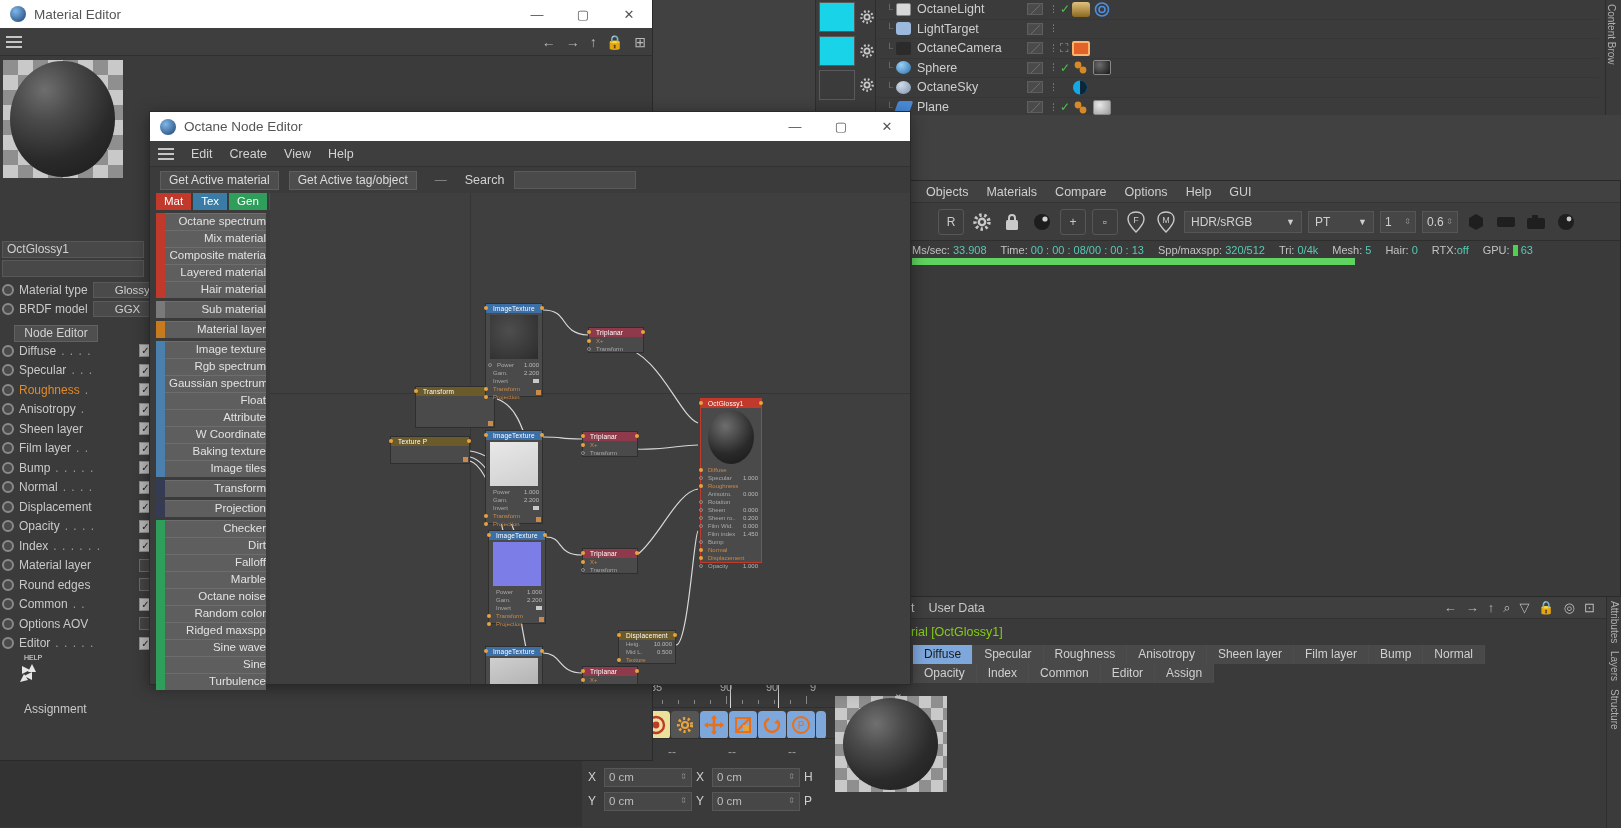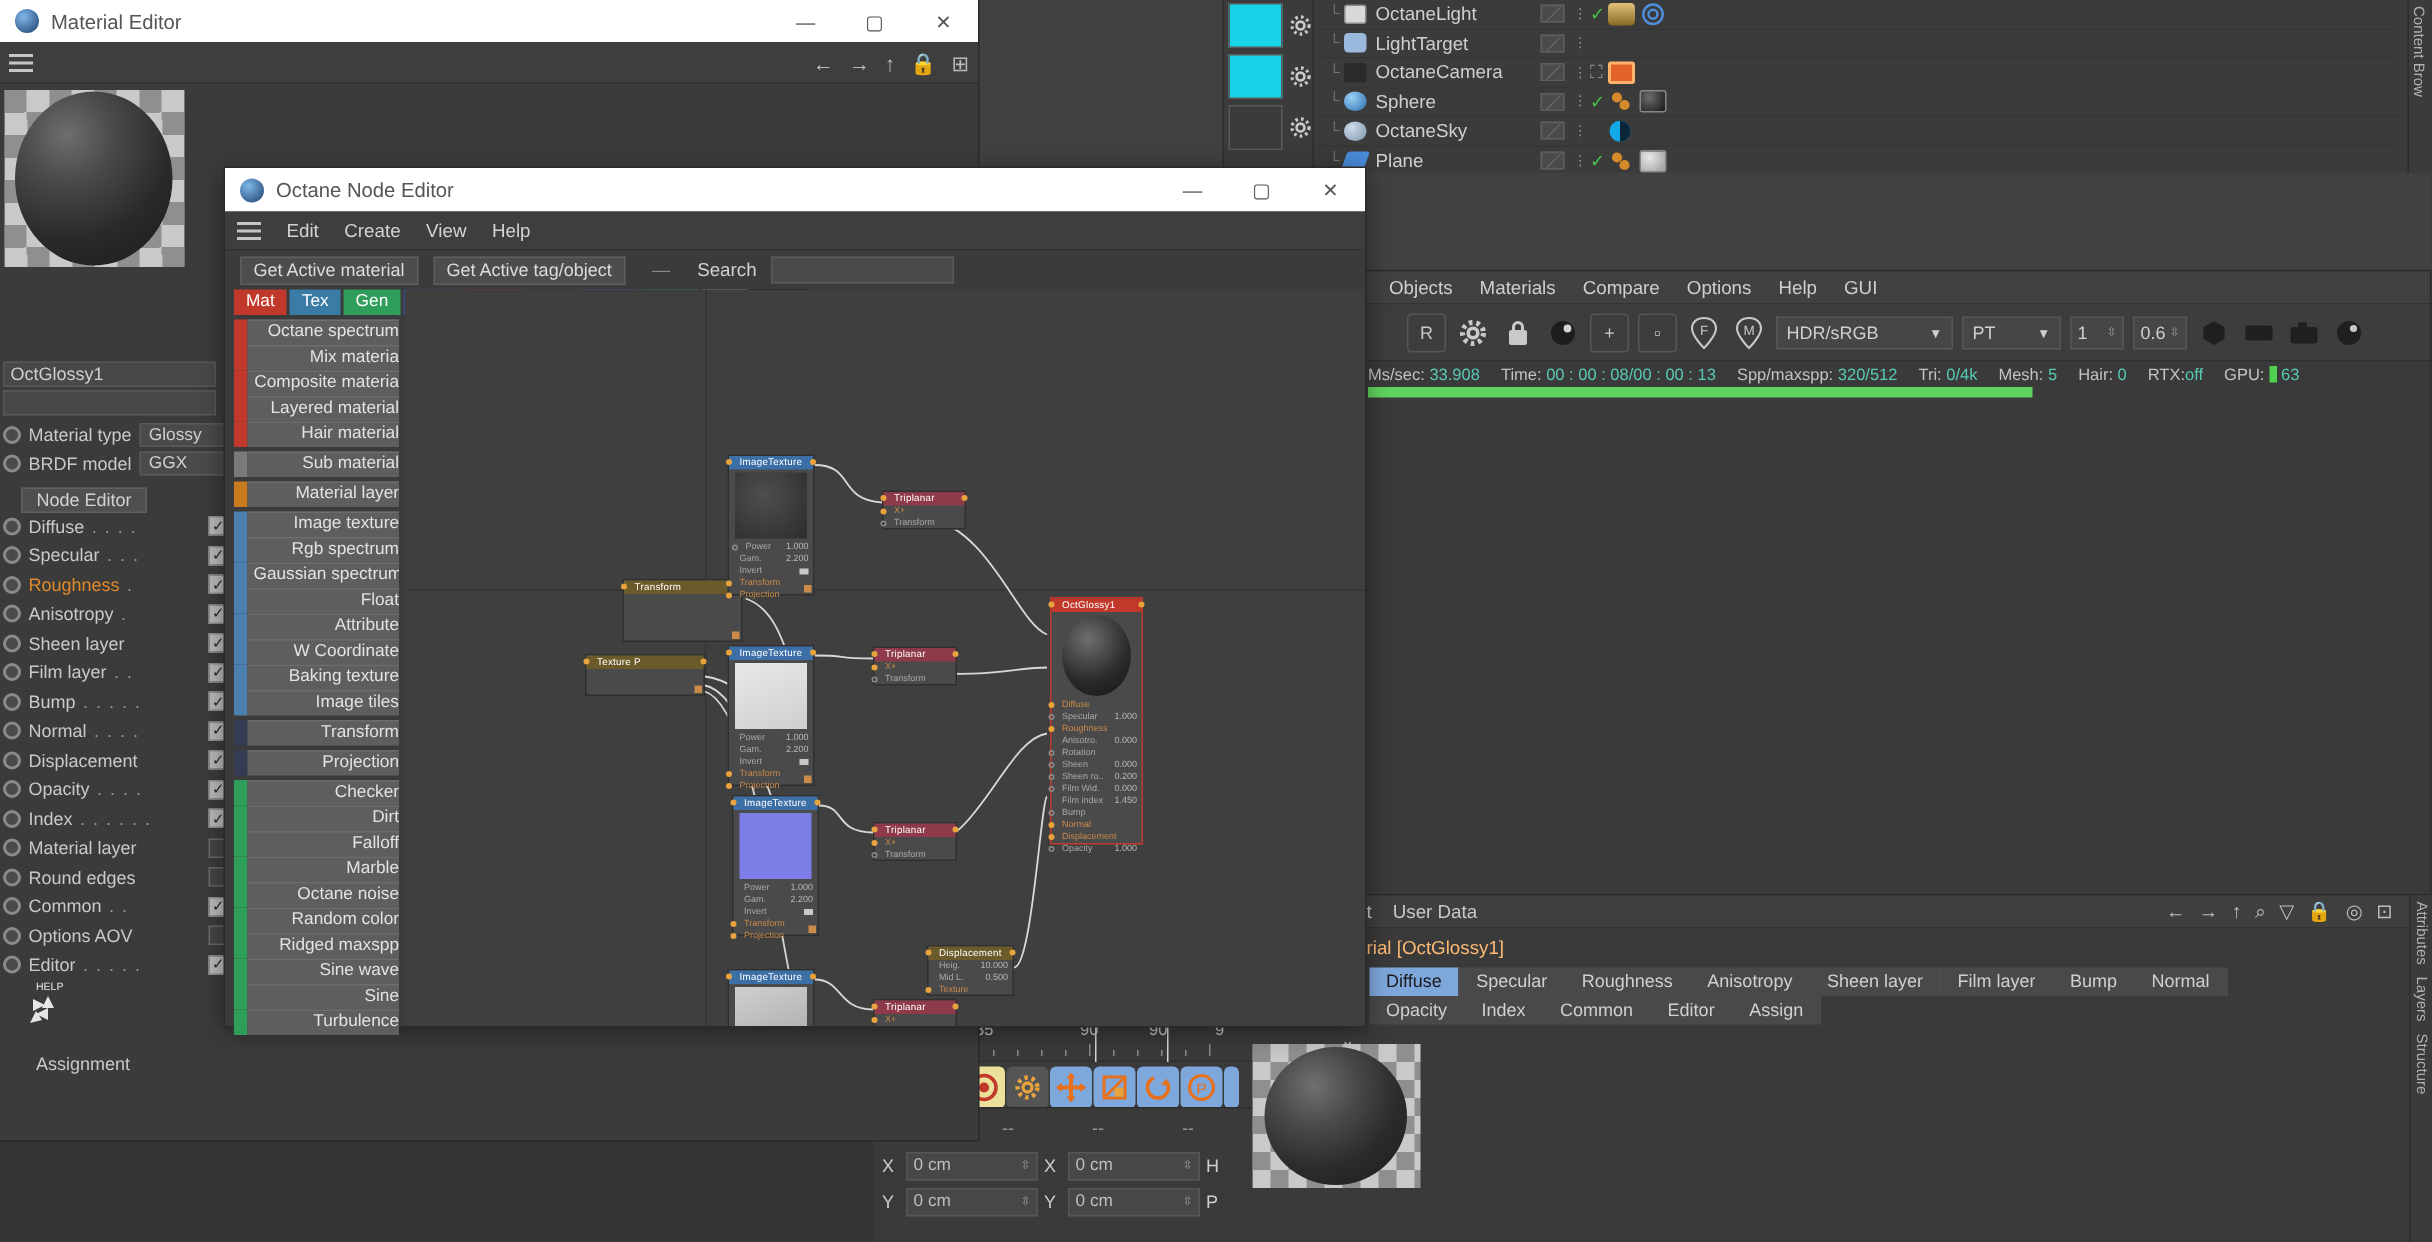--- a/index.html
+++ b/index.html
@@ -66,21 +66,21 @@
   .orw-status b { font-weight:normal; color:#57c9b4; }
   .orw-progress { height:7px; background:#3a3a3a; }
   .orw-progress i { display:block; height:7px; width:62%; background:#5fd35f; margin-left:6px;}
 
   
   .attr { position:absolute; left:905px; top:596px; width:716px; height:232px; background:#3a3a3a;
       border-top:1px solid #2a2a2a;}
   .attr-bar { height:22px; display:flex; align-items:center; background:#3f3f3f;
       border-bottom:1px solid #323232; padding-left:6px; gap:14px; font-size:12.5px;}
   .attr-icons { margin-left:auto; display:flex; gap:9px; padding-right:26px; color:#bdbdbd; font-size:13px;}
-  .attr-path { height:26px; line-height:26px; padding-left:6px; font-size:12.5px; color:#fdba74;}
+  .attr-path { height:26px; line-height:26px; padding-left:6px; font-size:12.5px; color:#84cc16;}
   .attr-tabs { display:flex; flex-wrap:wrap; padding-left:8px; }
   .attr-tab { height:19px; line-height:19px; padding:0 11px; font-size:12px; color:#d0d0d0;
       border-right:1px solid #4d4d4d; background:#494949;}
   .attr-tab.active { background:#7ea7dc; color:#1a1a1a; }
   .attr-side { position:absolute; right:0; top:0; width:15px; height:232px; background:#3b3b3b;
       border-left:1px solid #2e2e2e; display:flex; flex-direction:column; align-items:center;}
 
   
   .timeline { position:absolute; left:582px; top:680px; width:330px; height:148px; background:#3a3a3a; }
   .tl-ruler { position:relative; height:28px; background:#3a3a3a; border-bottom:1px solid #2f2f2f;}
@@ -140,21 +140,21 @@
   .me-props { position:absolute; left:2px; top:224px; width:150px; }
   .prow { display:flex; align-items:center; height:19.5px; gap:5px; }
   .radio { width:12px;height:12px;border-radius:50%;border:2px solid #8a8a8a;background:#4a4a4a;flex:none;}
   .prow .nm { font-size:12px; color:#c9c9c9; white-space:nowrap; }
   .prow .nm.hl { color:#e08a2a; }
   .prow .dots { flex:1; font-size:12px; color:#9a9a9a; overflow:hidden; letter-spacing:1px; }
   .cbx { width:13px;height:13px;background:#b9b9b9;border:1px solid #8d8d8d; flex:none;
       display:flex; align-items:center; justify-content:center; color:#222; font-size:10px; }
   .cbx.off { background:#454545; color:transparent; border-color:#6a6a6a; }
   .pfield { height:16px; background:#4a4a4a; border:1px solid #5a5a5a; font-size:11.5px;
-      color:#cfcfcf; padding:0 5px; line-height:14px; }
+      color:#cfcfcf; padding:0 21px; line-height:14px; }
   .nodebtn { position:absolute; left:14px; top:269px; width:84px; height:17px; background:#4f4f4f;
       border:1px solid #616161; font-size:12px; color:#d2d2d2; text-align:center; line-height:15px;}
   .helpmark { position:absolute; left:10px; top:596px; width:40px; height:38px; color:#e6e6e6; }
   .assign { position:absolute; left:24px; top:646px; font-size:12px; color:#c9c9c9; }
 
   
   .rough { position:absolute; left:188px; top:58px; width:462px; }
   .rough h4 { font-size:13px; color:#e6e6e6; font-weight:bold; margin-bottom:9px; }
   .rline { display:flex; align-items:center; gap:6px; margin-bottom:6px;}
   .swatch { width:22px; height:30px; background:#000; }
@@ -804,21 +804,21 @@
         <span class="tag" style="background:#000">C4D</span>
       </div>
 
       <div class="catlist">
         <div class="cat">
             <span class="cc" style="background:#c0392b"></span>
             <span class="cl">Octane spectrum</span>
           </div>
         <div class="cat">
             <span class="cc" style="background:#c0392b"></span>
-            <span class="cl">Mix materia</span>
+            <span class="cl">Mix material</span>
           </div>
         <div class="cat">
             <span class="cc" style="background:#c0392b"></span>
             <span class="cl">Composite materia</span>
           </div>
         <div class="cat">
             <span class="cc" style="background:#c0392b"></span>
             <span class="cl">Layered material</span>
           </div>
         <div class="cat">

